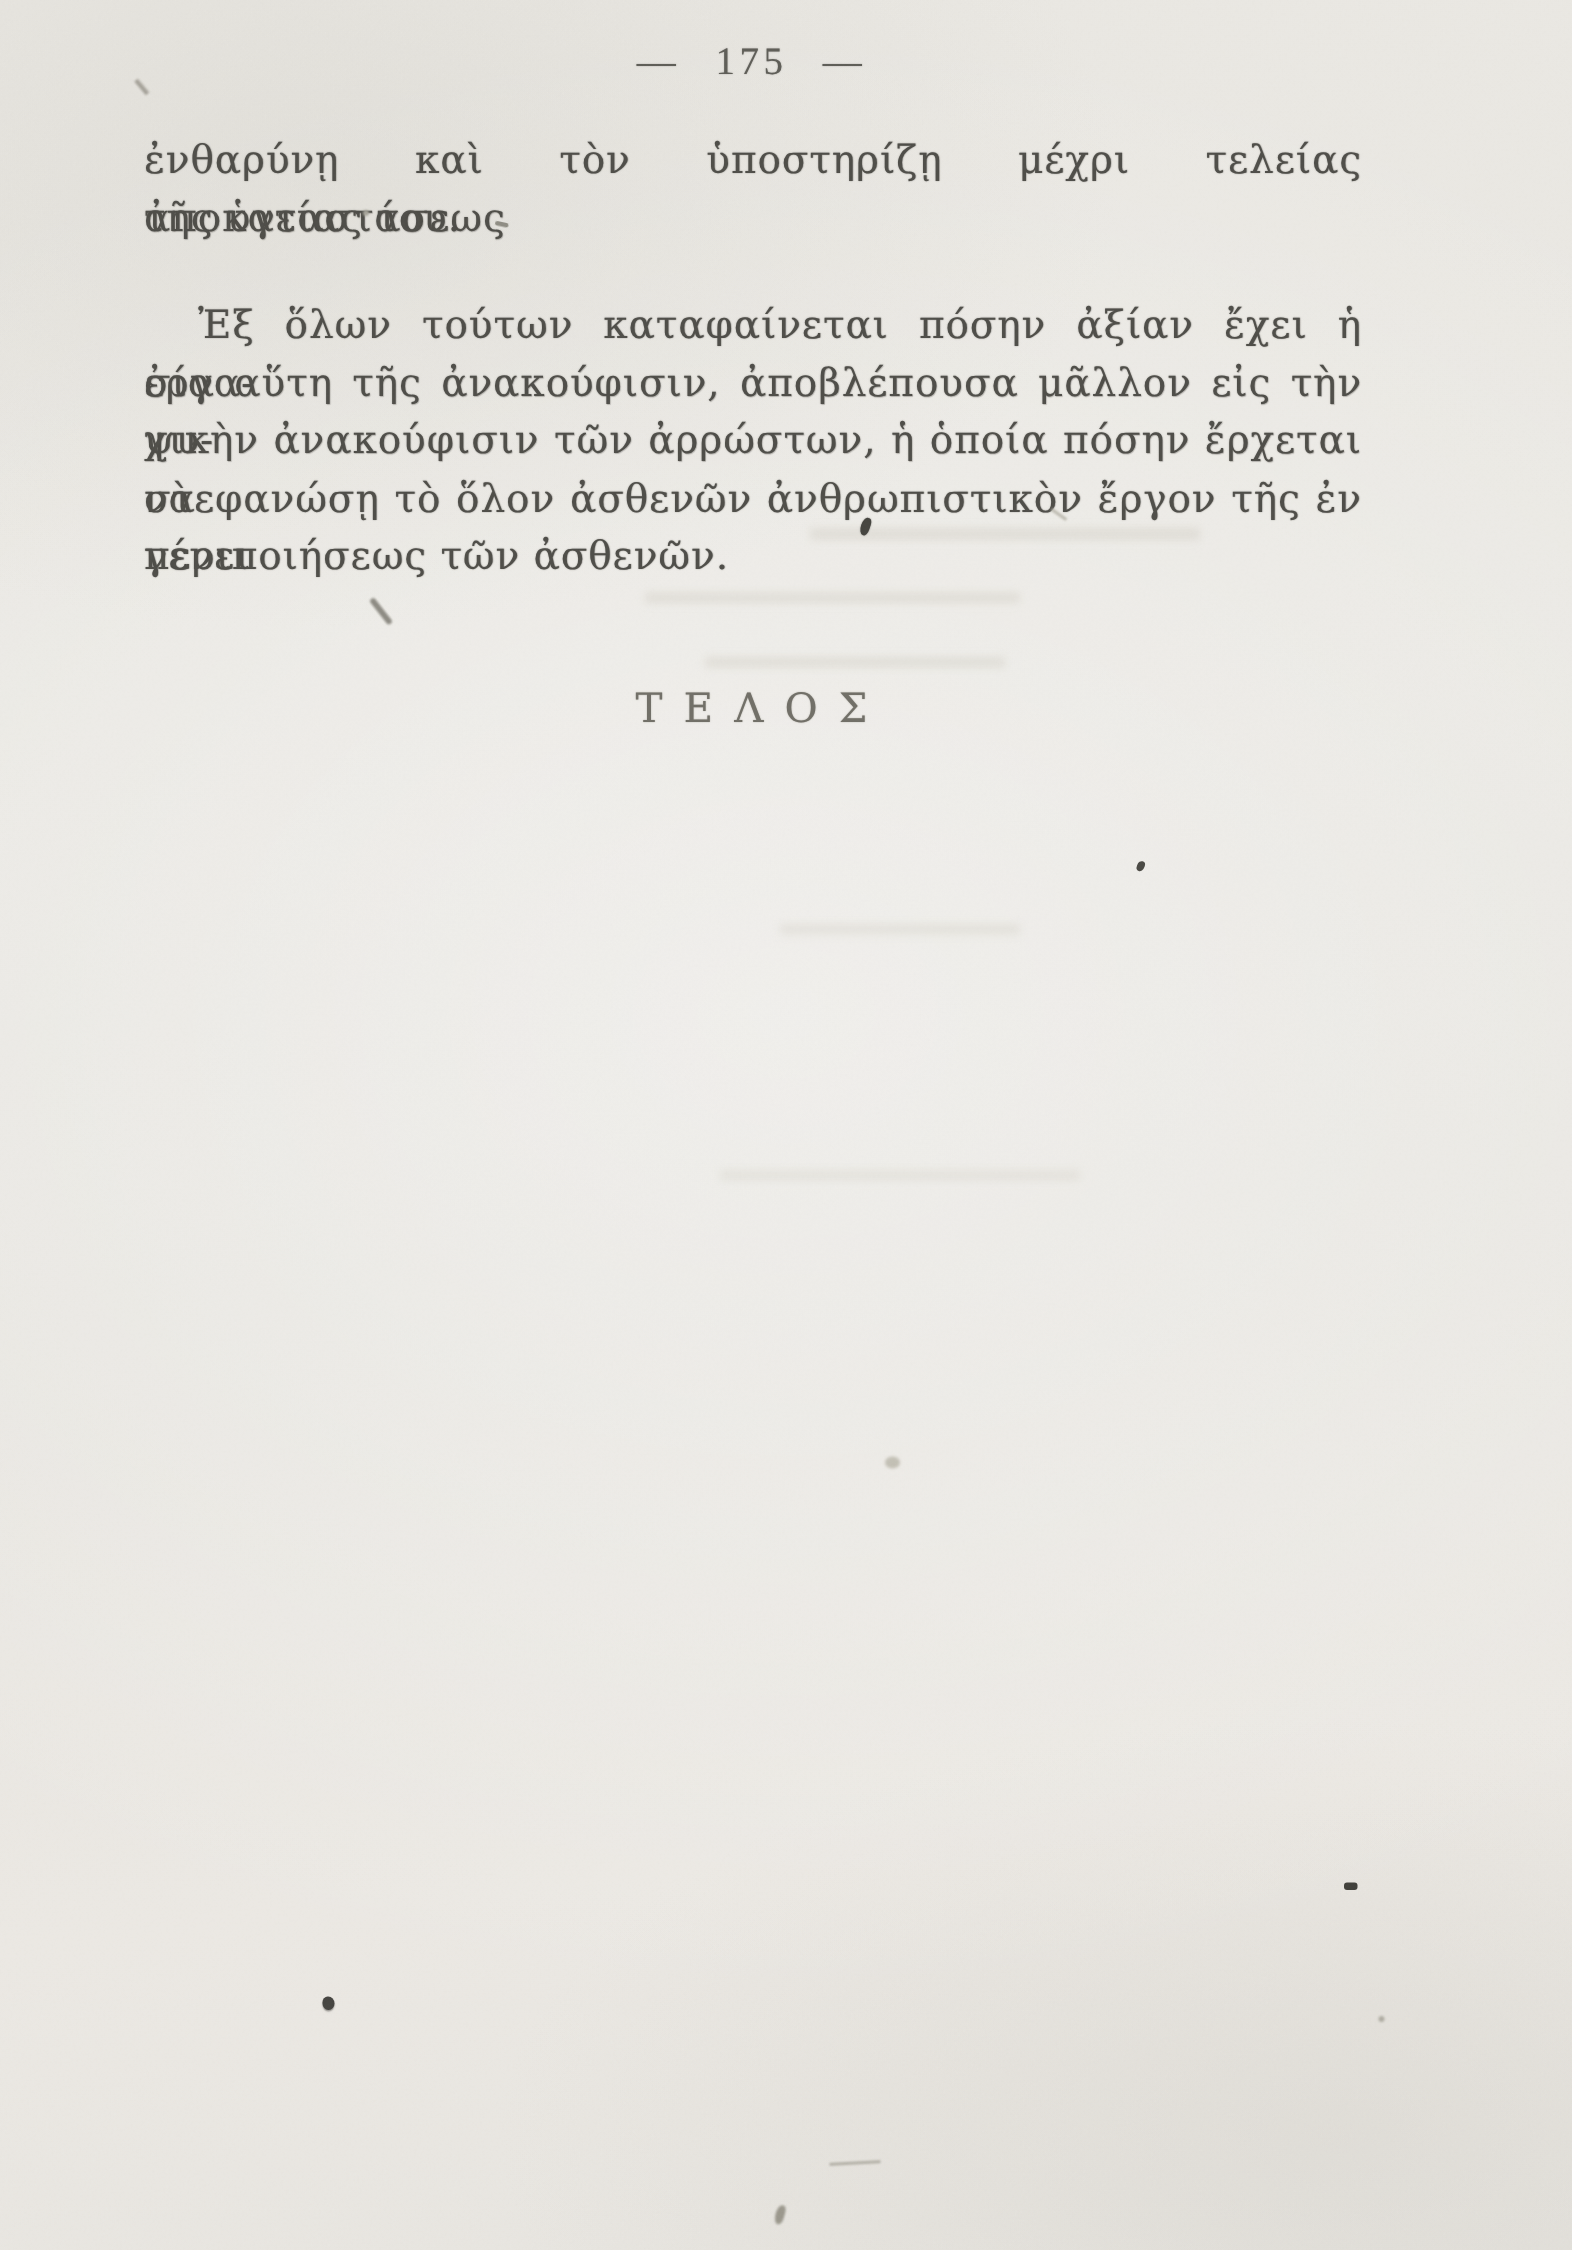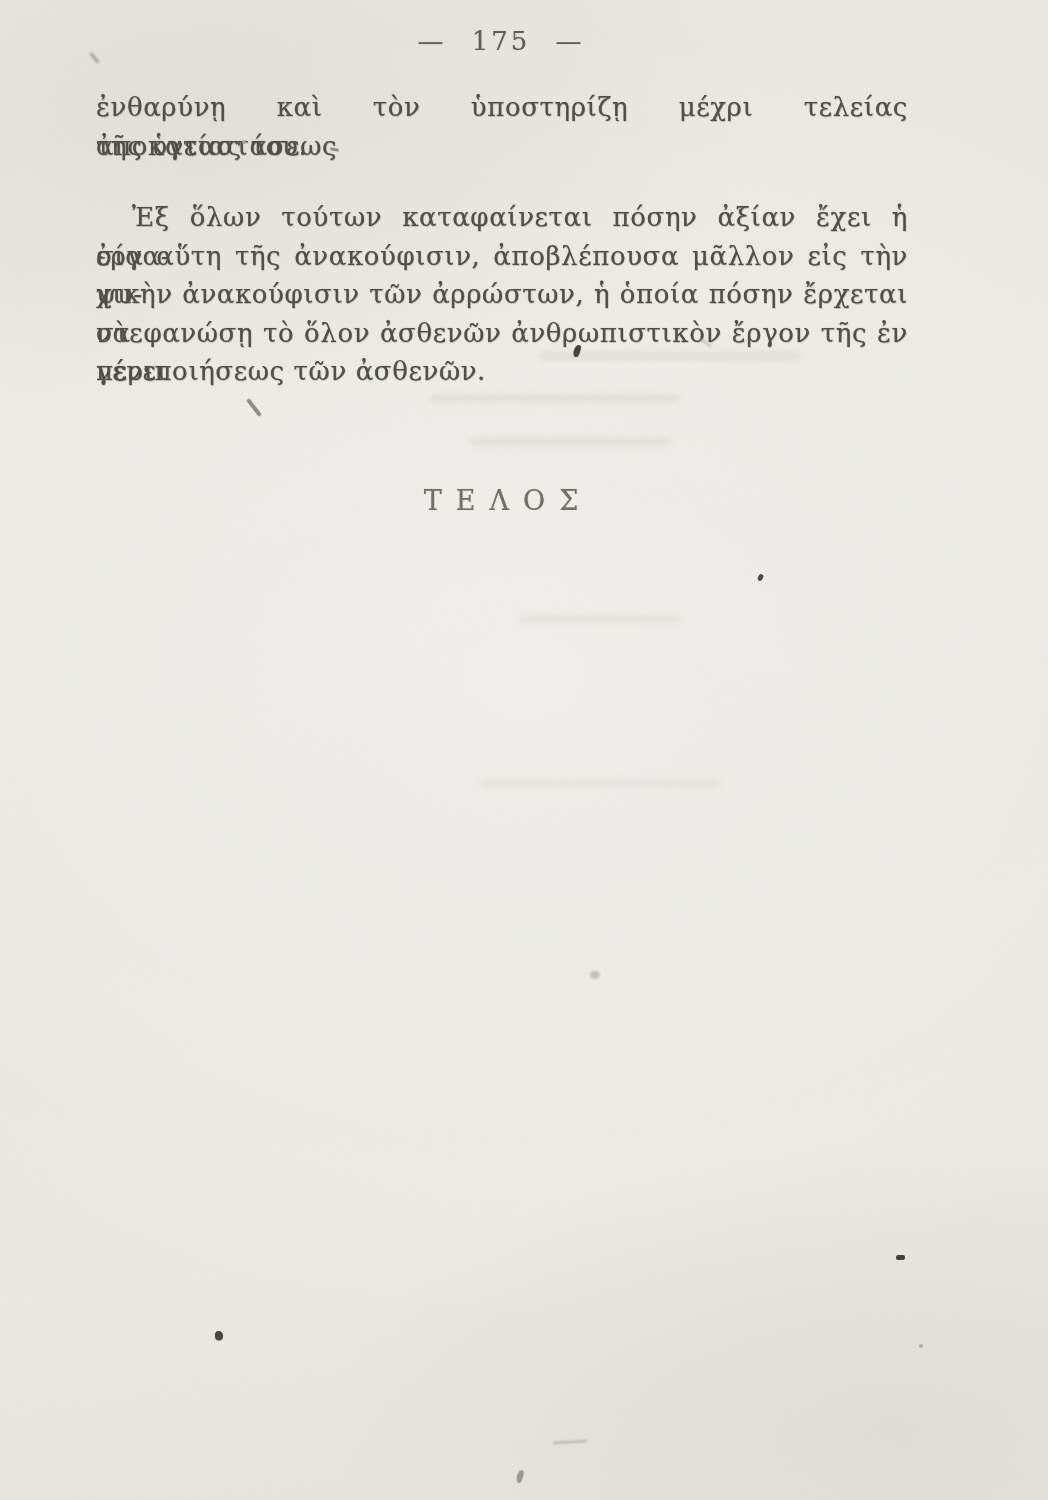--- a/index.html
+++ b/index.html
@@ -26,20 +26,21 @@
 
   .header {
     position: absolute;
     top: 26px; left: 95px; width: 812px;
     text-align: center;
     font-size: 26px;
     letter-spacing: 3px;
     word-spacing: 14px;
     color: #5e5d57;
     text-shadow: 0 0 1px rgba(94,93,87,0.55);
+    font-family: Liberation Serif, serif;
   }
 
   .textblock {
     position: absolute;
     top: 88px; left: 96px; width: 812px;
     color: #4e4d48;
     font-size: 26px;
     text-shadow: 0 0 1px rgba(78,77,72,0.5), 0.5px 0.5px 0.5px rgba(78,77,72,0.25);
   }
   .line {
@@ -47,21 +48,21 @@
     height: 38.5px;
     line-height: 38.5px;
     letter-spacing: 0.6px;
     white-space: normal;
   }
   .just { text-align: justify; text-align-last: justify; }
   .indent { text-indent: 36px; margin-top: 33px; }
 
   .telos {
     position: absolute;
-    top: 485px; left: 95px; width: 812px;
+    top: 457px; left: 95px; width: 812px;
     text-align: center;
     font-size: 27px;
     letter-spacing: 0.52em;
     text-indent: 0.52em; 
     color: #716f67;
     text-shadow: 0 0 1px rgba(113,111,103,0.6);
   }
 
   
   .speck { position: absolute; pointer-events: none; }

